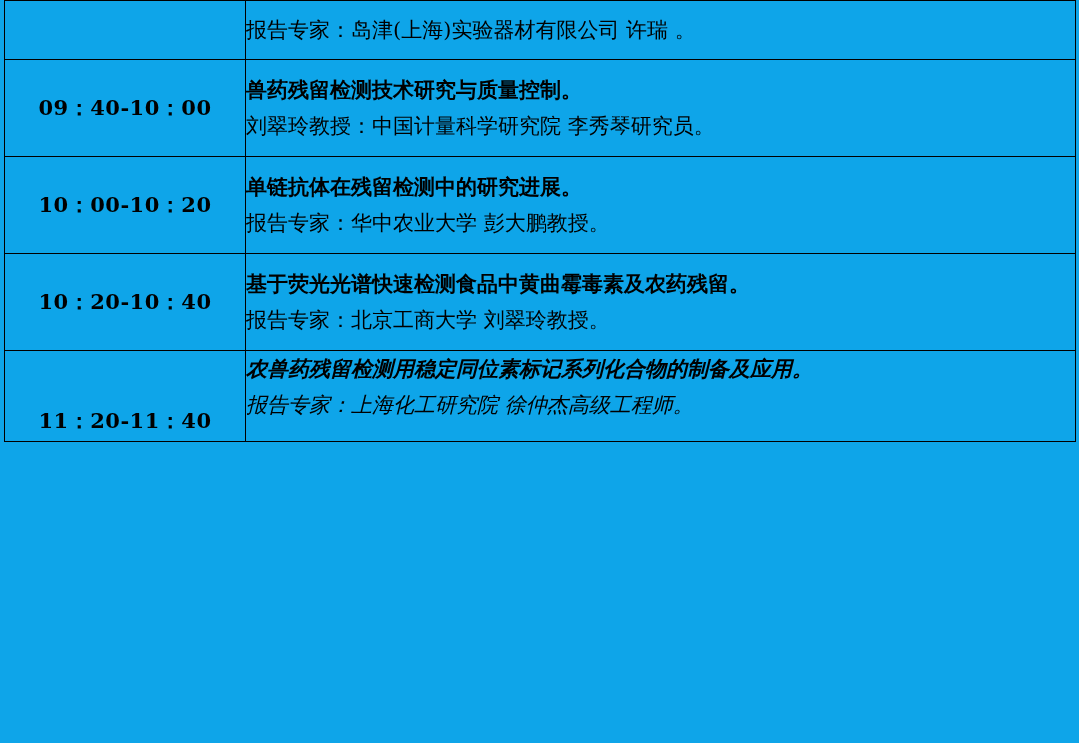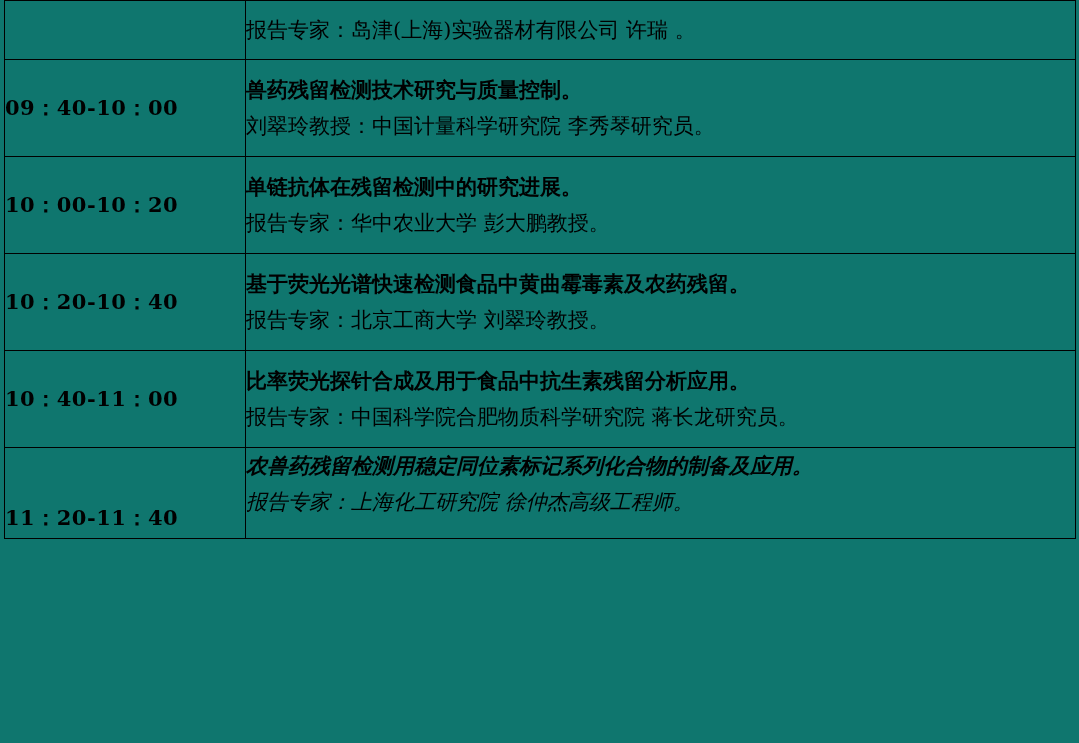--- a/index.html
+++ b/index.html
@@ -11,35 +11,36 @@
     width: 1079px;
     height: 743px;
     font-family: "DejaVu Serif", "Liberation Serif", serif;
     color: #000000;
     overflow: hidden;
   }
   .page {
     position: relative;
     width: 1079px;
     height: 743px;
-    background: #0f766e;
+    background: #0ea5e9;
   }
   table.schedule {
     border-collapse: collapse;
     width: 1072px;
     margin-left: 4px;
     table-layout: fixed;
   }
   table.schedule td {
     border: 1px solid #000000;
     padding: 0;
     vertical-align: middle;
   }
   td.time-cell {
     width: 240px;
+    text-align: center;
     font-family: "DejaVu Serif", "Liberation Serif", serif;
     font-size: 21px;
     font-weight: bold;
     letter-spacing: 0.5px;
     white-space: nowrap;
   }
   td.content-cell {
     padding: 6px 0 6px 18px;
   }
   .line {
@@ -113,27 +114,20 @@
       </tr>
 
       <tr class="normal">
         <td class="time-cell">10：20-10：40</td>
         <td class="content-cell">
           <div class="line title">基于荧光光谱快速检测食品中黄曲霉毒素及农药残留。</div>
           <div class="line speaker">报告专家：北京工商大学   刘翠玲教授。</div>
         </td>
       </tr>
 
-      <tr class="normal">
-        <td class="time-cell">10：40-11：00</td>
-        <td class="content-cell">
-          <div class="line title">比率荧光探针合成及用于食品中抗生素残留分析应用。</div>
-          <div class="line speaker">报告专家：中国科学院合肥物质科学研究院   蒋长龙研究员。</div>
-        </td>
-      </tr>
 
 
       <tr class="partial-bottom">
         <td class="time-cell">11：20-11：40</td>
         <td class="content-cell clip-bottom">
           <div class="line title">农兽药残留检测用稳定同位素标记系列化合物的制备及应用。</div>
           <div class="line speaker">报告专家：上海化工研究院 徐仲杰高级工程师。</div>
         </td>
       </tr>
     </tbody>

